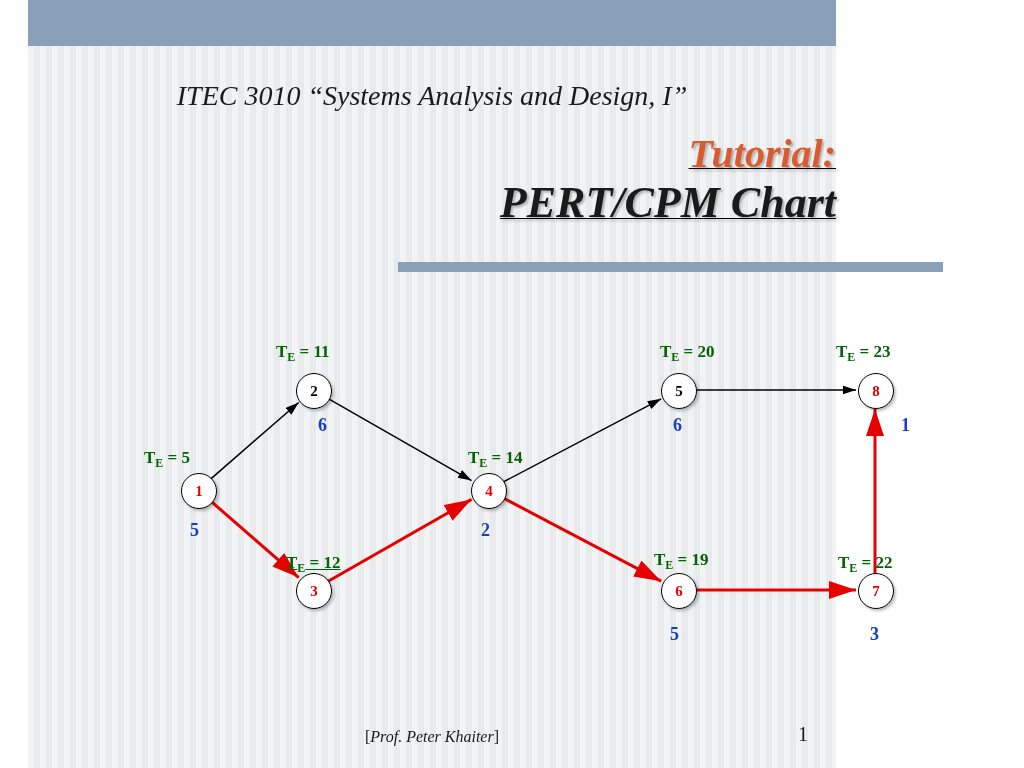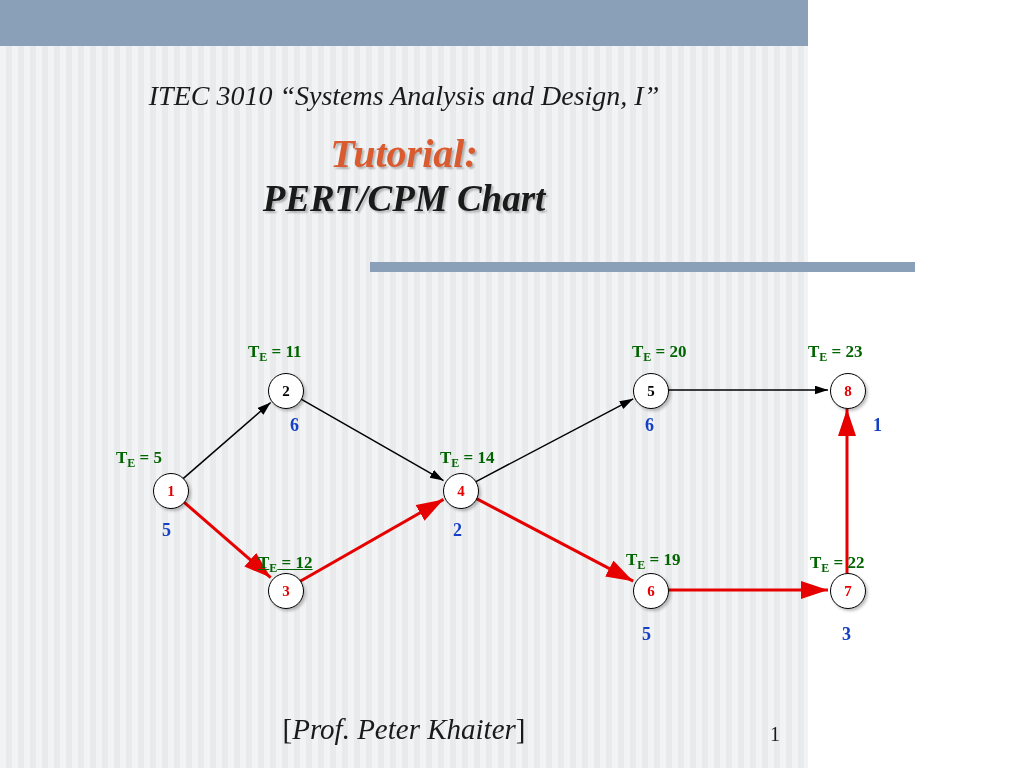--- a/index.html
+++ b/index.html
@@ -1,26 +1,27 @@
 <!DOCTYPE html>
 <html><head>
 <meta charset="utf-8">
 <style>
   html,body{margin:0;padding:0;width:1024px;height:768px;overflow:hidden;font-family:"Times New Roman",Times,serif;}
   .slide{
     position:relative;width:808px;height:768px;
     background:repeating-linear-gradient(90deg,#f2f3f4 0px,#f2f3f4 6px,#e9eaeb 6px,#e9eaeb 12px);
+    margin-left:28px;
   }
   .topbar{position:absolute;top:0;left:0;right:0;height:46px;background:#8aa0b8;}
   .course{position:absolute;top:80px;width:100%;text-align:center;font-style:italic;font-size:28px;color:#1a1a1a;}
-  .title-block{position:absolute;top:130px;width:100%;text-align:center;}
+  .title-block{position:absolute;top:130px;width:100%;text-align:right;text-decoration:underline;}
   .title-a{font-weight:bold;font-style:italic;font-size:40px;color:#d95b2f;text-shadow:2px 2px 2px rgba(0,0,0,.25);}
-  .title-b{font-weight:bold;font-style:italic;font-size:37px;color:#1a1a1a;text-shadow:2px 2px 2px rgba(0,0,0,.25);}
+  .title-b{font-weight:bold;font-style:italic;font-size:44px;color:#1a1a1a;text-shadow:2px 2px 2px rgba(0,0,0,.25);}
   .rule{position:absolute;top:262px;left:370px;width:545px;height:10px;background:#8aa0b8;}
-  .author{position:absolute;bottom:22px;width:100%;text-align:center;font-size:29px;color:#1a1a1a;}
+  .author{position:absolute;bottom:22px;width:100%;text-align:center;font-size:16px;color:#1a1a1a;}
   .author .bracket{font-style:normal;}
   .author .name{font-style:italic;}
   .pagenum{position:absolute;bottom:22px;right:28px;font-size:20px;color:#1a1a1a;}
   .chart{position:absolute;top:300px;left:0;width:1024px;height:420px;}
   .node{position:absolute;width:34px;height:34px;border:1.5px solid #000;border-radius:50%;background:#fff;
         display:flex;align-items:center;justify-content:center;font-size:15px;font-weight:bold;box-shadow:2px 2px 3px rgba(0,0,0,.25);font-family:"Times New Roman",serif;}
   .node.red{color:#e60000;}
   .te{position:absolute;font-size:17px;font-weight:bold;color:#006400;font-family:"Times New Roman",serif;white-space:nowrap;text-align:right;}
   .te sub{font-size:12px;}
   .dur{position:absolute;font-size:18px;font-weight:bold;color:#1540c4;font-family:"Times New Roman",serif;}

